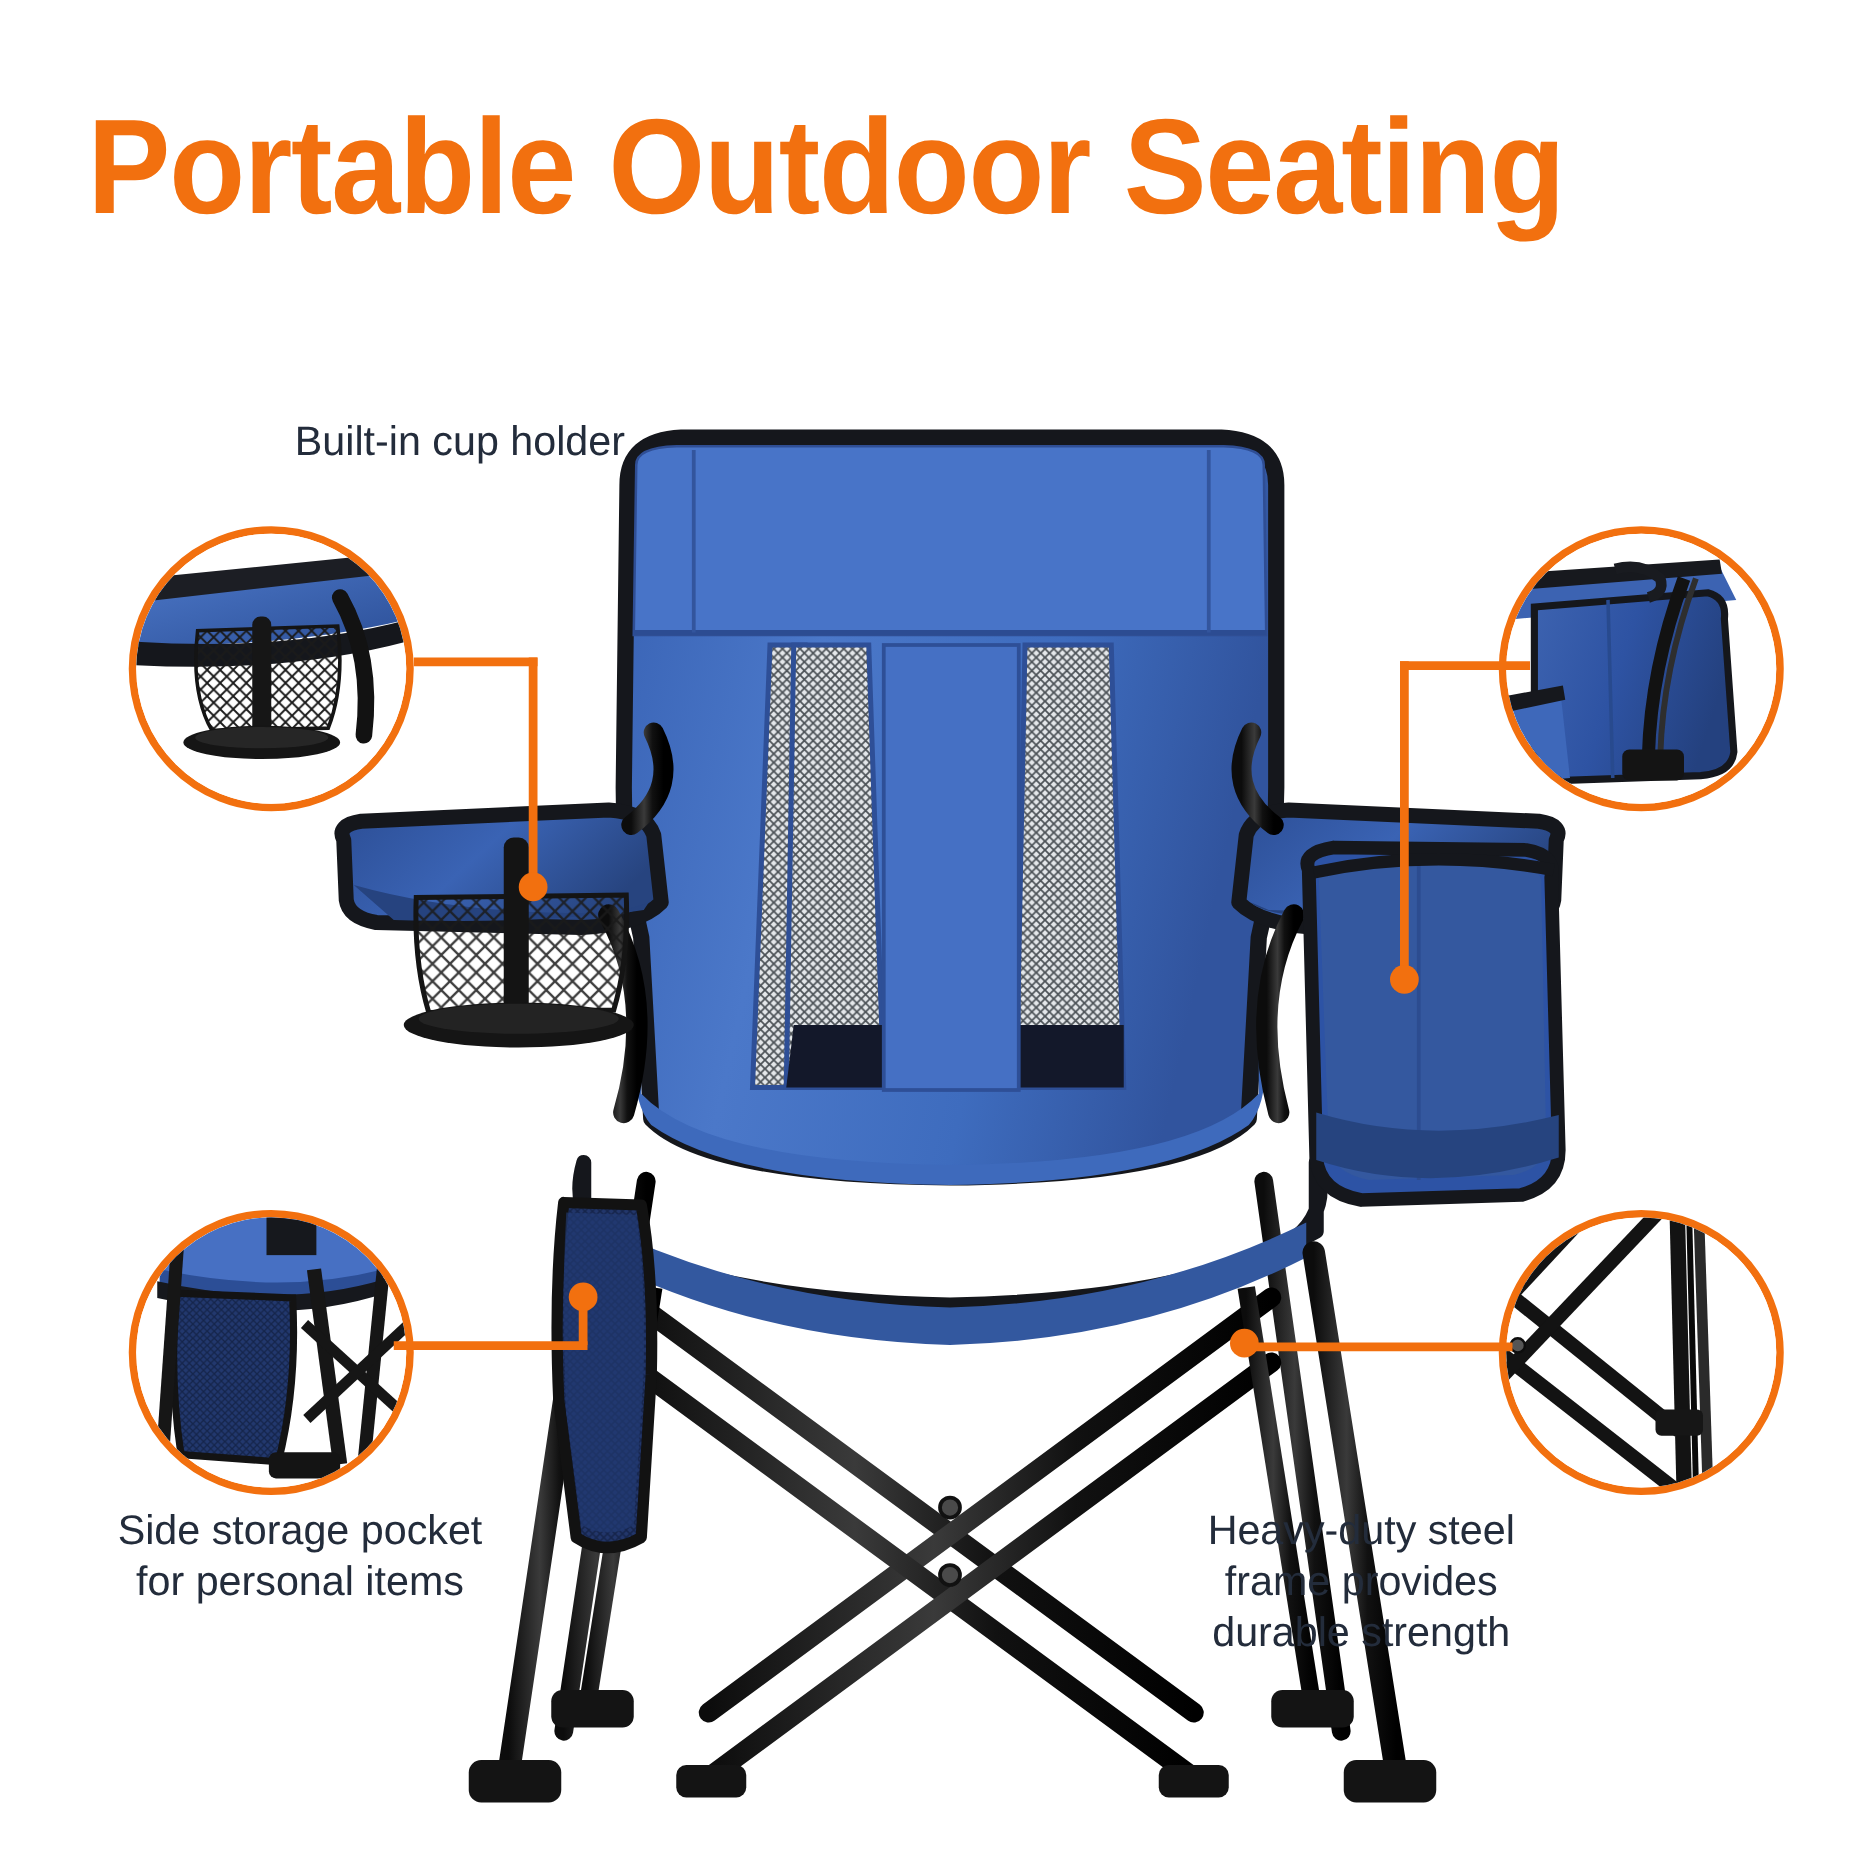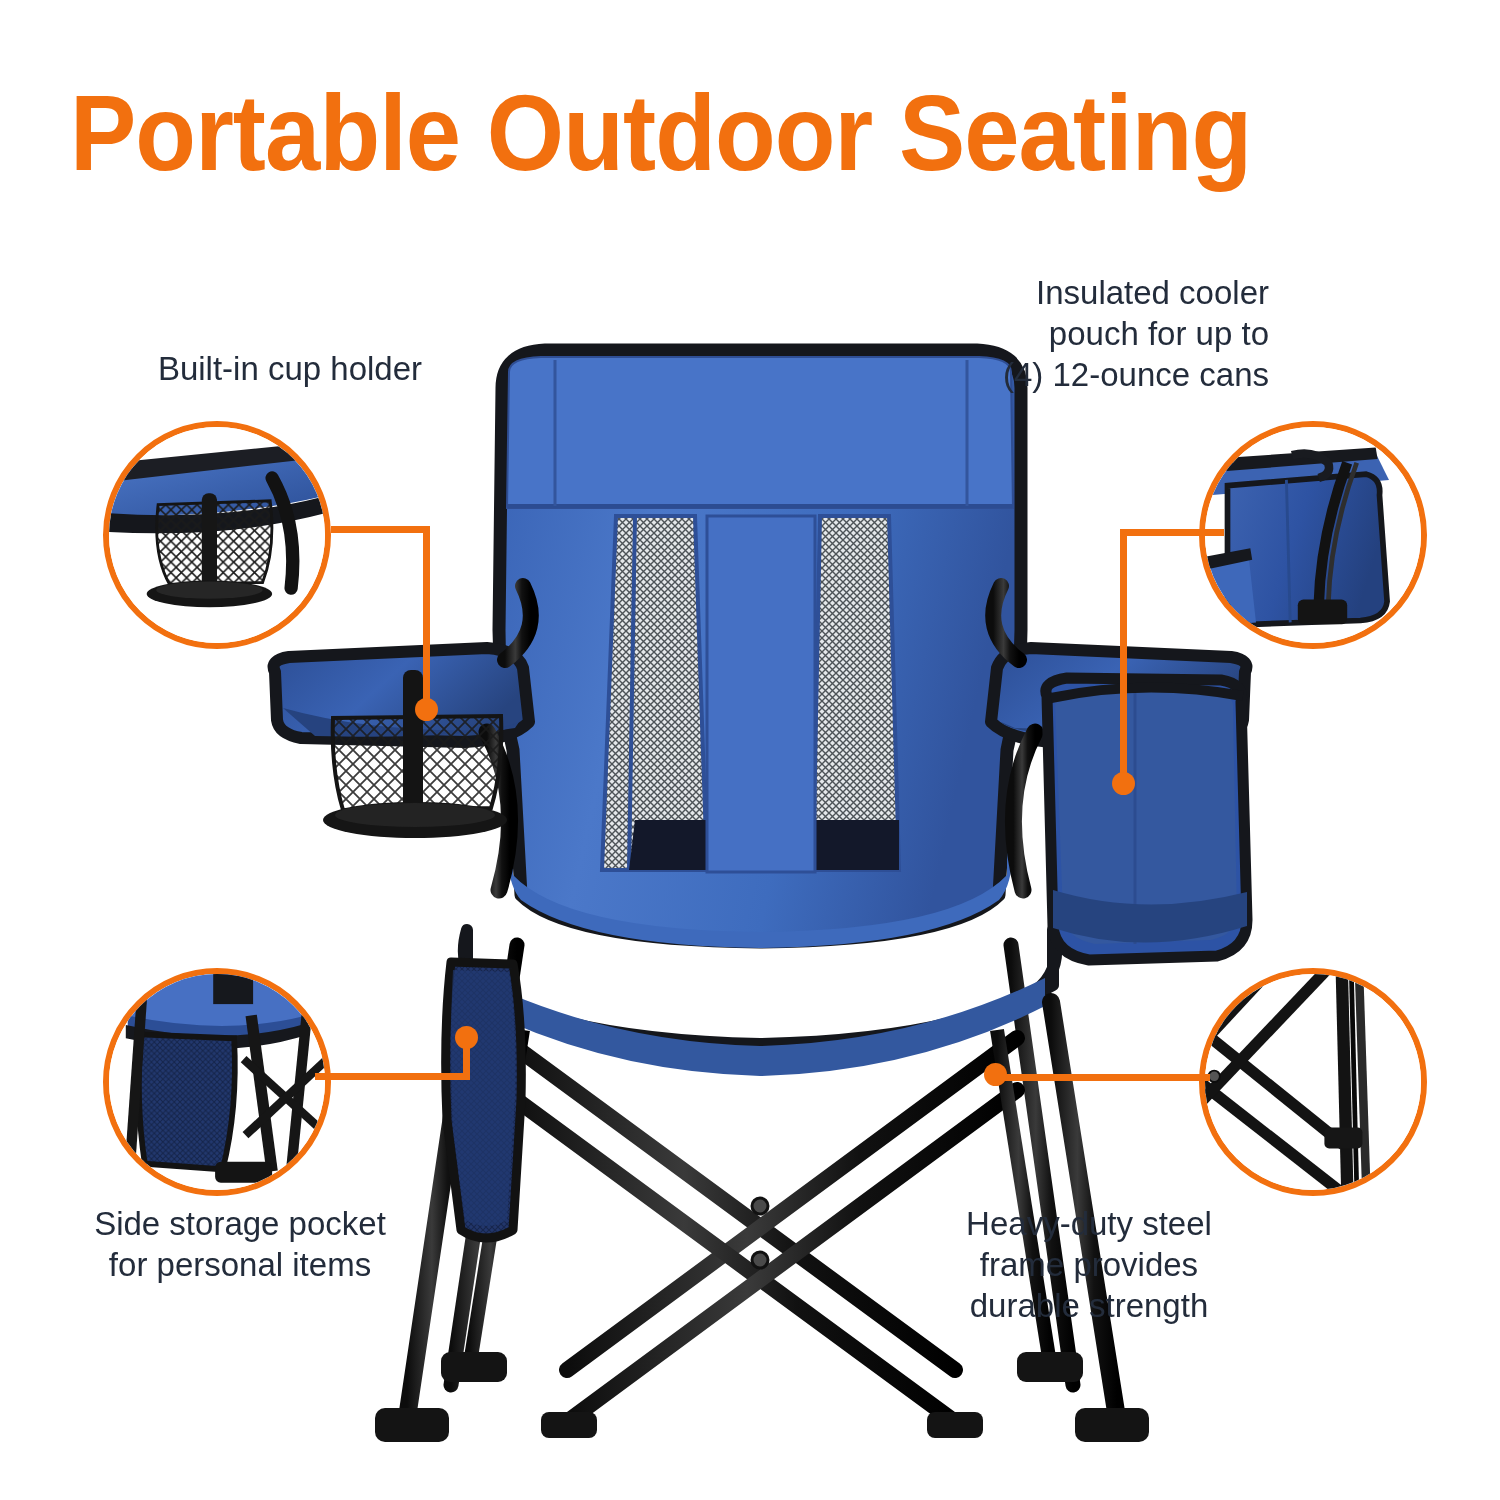--- a/index.html
+++ b/index.html
@@ -31,21 +31,21 @@
   
   .label {
     position: absolute;
     color: #232C3B;
     font-family: "Liberation Sans", sans-serif;
     font-weight: 400;
     font-size: 33px;
     line-height: 41px;
     white-space: pre-line;
   }
-  .label.lbl-cup     { left: 80px;  top: 348px; width: 420px; text-align: center; }
+  .label.lbl-cup     { left: 80px;  top: 332px; width: 420px; text-align: right; }
   .label.lbl-cooler  { right: 70px; top: 272px; width: 420px; text-align: right; }
   .label.lbl-pocket  { left: 50px;  top: 1203px; width: 380px; text-align: center; }
   .label.lbl-frame   { right: 60px; top: 1203px; width: 380px; text-align: center; }
 
   
   .detail-circle {
     position: absolute;
     width: 228px; height: 228px;
     border-radius: 50%;
     border: 6px solid #F2700F;
@@ -351,23 +351,20 @@
 
   <div class="conn conn-h" style="left:315px; top:1073px; width:155px;"></div>
   <div class="conn conn-v" style="left:463px; top:1036px; height:40px;"></div>
   <div class="dot" style="left:455px; top:1026px;"></div>
 
   <div class="conn conn-h" style="left:995px; top:1074px; width:215px;"></div>
   <div class="dot" style="left:984px; top:1063px;"></div>
 
   <div class="label lbl-cup">Built-in cup holder</div>
 
-  <div class="label lbl-cooler">Insulated cooler
-pouch for up to
-(4) 12-ounce cans</div>
 
   <div class="label lbl-frame">Heavy-duty steel
 frame provides
 durable strength</div>
 
   <div class="label lbl-pocket">Side storage pocket
 for personal items</div>
 
 </div>
 

